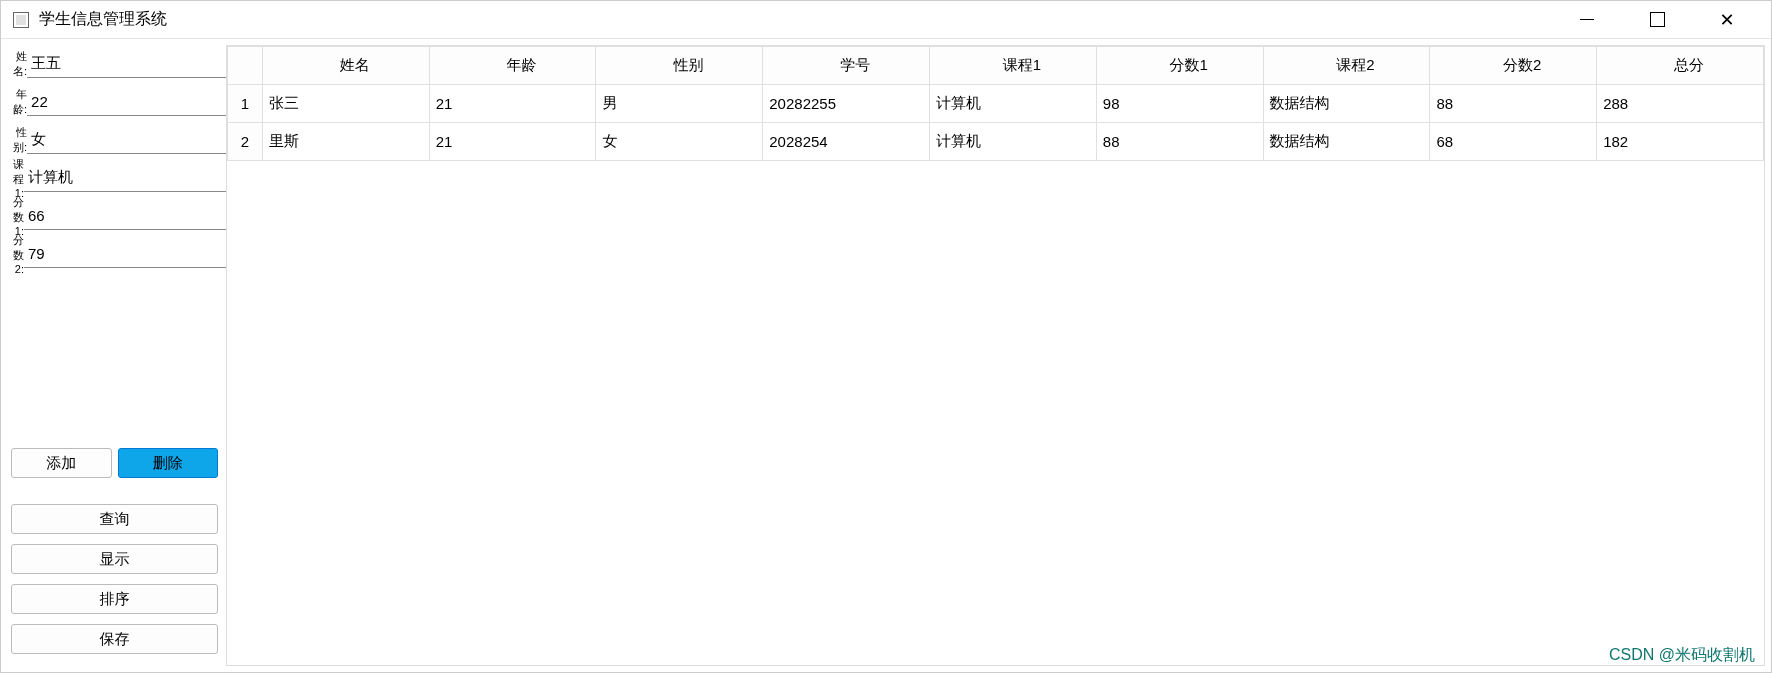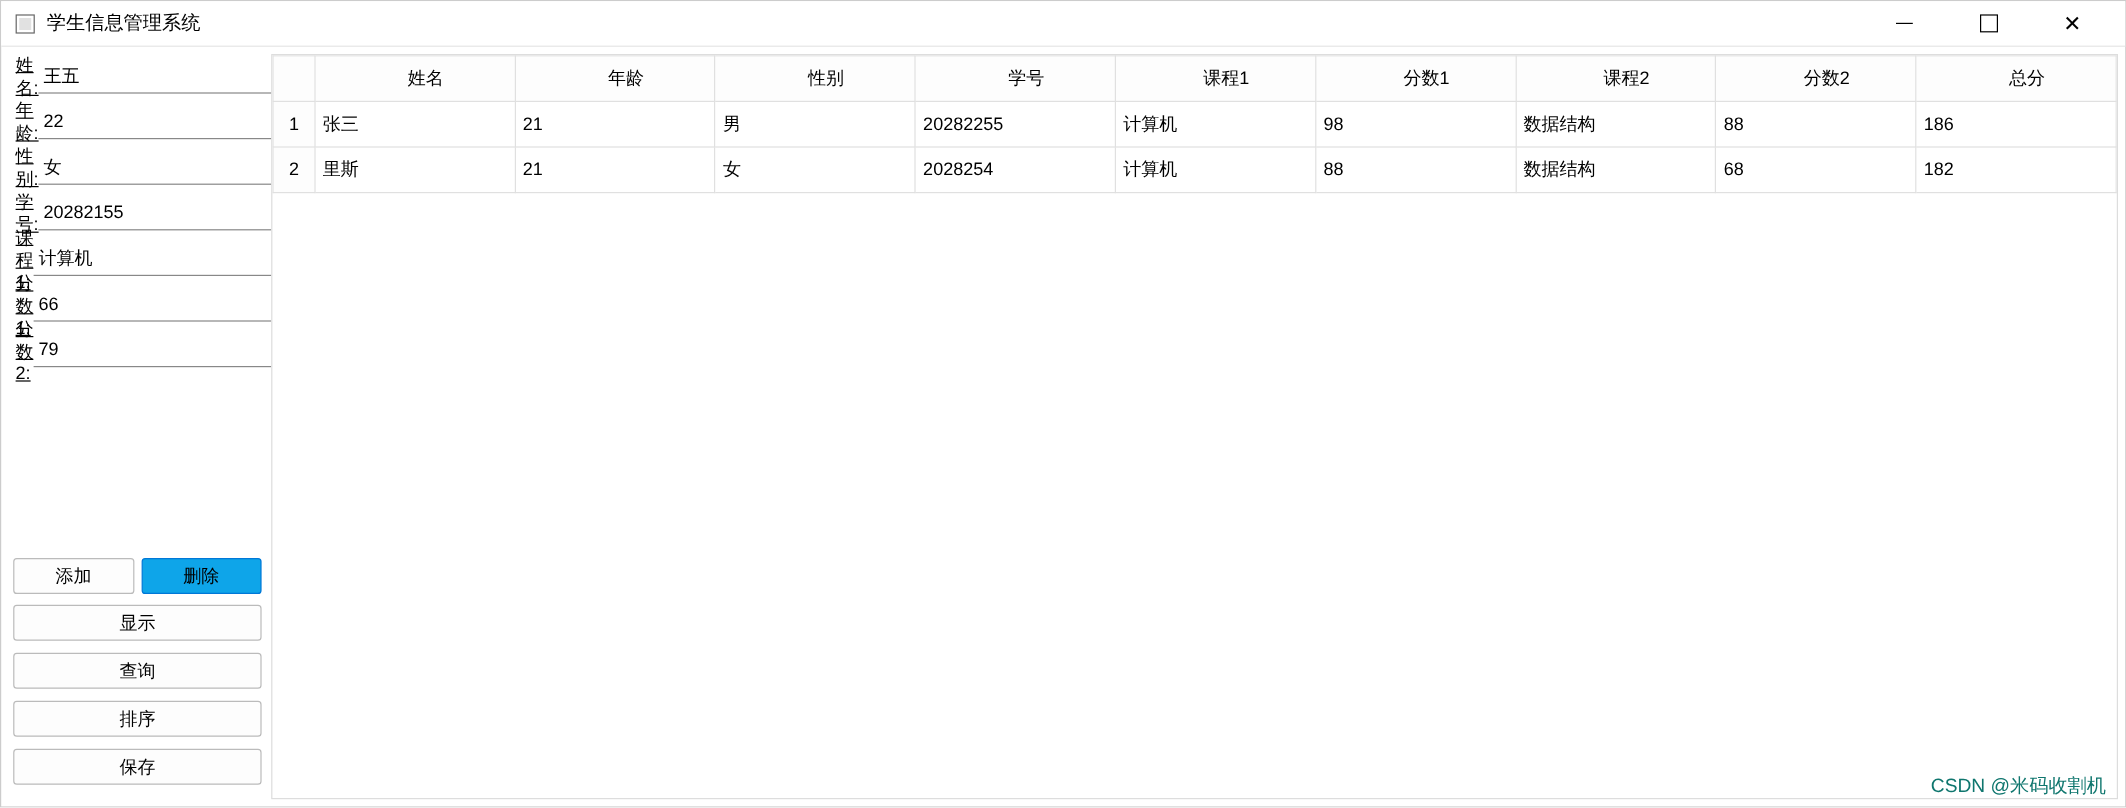--- a/index.html
+++ b/index.html
@@ -101,43 +101,42 @@
       gap: 2px;
     }
     .form-row {
       display: flex;
       align-items: center;
       margin-bottom: 6px;
       height: 30px;
     }
     .form-label {
       width: 56px;
-      font-size: 15px;
-      text-align: left;
+      font-size: 11px;
+      text-align: right;
       padding-left: 2px;
-      text-decoration: underline;
     }
     .form-input {
       flex: 1;
       height: 28px;
       border: none;
       border-bottom: 1px solid #888;
       background: #fff;
       font-size: 15px;
       padding: 2px 4px;
       font-family: Liberation Sans, sans-serif;
       outline: none;
     }
     .spacer {
       flex: 1;
     }
     .button-row {
       display: flex;
       gap: 6px;
-      margin-bottom: 7px;
+      margin-bottom: 24px;
     }
     .button-row button {
       flex: 1;
     }
     button {
       height: 30px;
       width: 100%;
       background: #fdfdfd;
       border: 1px solid #bbb;
       border-radius: 3px;
@@ -219,44 +218,40 @@
       </div>
       <div class="form-row">
         <label class="form-label">年龄:</label>
         <input class="form-input" value="22" style="">
       </div>
       <div class="form-row">
         <label class="form-label">性别:</label>
         <input class="form-input" value="女" style="">
       </div>
       <div class="form-row">
-        <label class="form-label">学号:</label>
-        <input class="form-input" value="20282155" style="">
-      </div>
-      <div class="form-row">
         <label class="form-label">课程1:</label>
         <input class="form-input" value="计算机" style="">
       </div>
       <div class="form-row">
         <label class="form-label">分数1:</label>
         <input class="form-input" value="66" style="">
       </div>
       <div class="form-row">
         <label class="form-label">分数2:</label>
         <input class="form-input" value="79" style="">
       </div>
 
       <div class="spacer"></div>
 
       <div class="button-row">
         <button>添加</button>
         <button class="focused">删除</button>
       </div>
+      <button>查询</button>
       <button>显示</button>
-      <button>查询</button>
       <button>排序</button>
       <button>保存</button>
     </div>
 
     <div class="table-area">
       <table>
         <thead>
           <tr>
             <th class="row-header"></th>
             <th class="col-data">姓名</th>
@@ -274,21 +269,21 @@
           <tr>
             <td class="row-header">1</td>
             <td>张三</td>
             <td>21</td>
             <td>男</td>
             <td>20282255</td>
             <td>计算机</td>
             <td>98</td>
             <td>数据结构</td>
             <td>88</td>
-            <td>186</td>
+            <td>288</td>
           </tr>
           <tr>
             <td class="row-header">2</td>
             <td>里斯</td>
             <td>21</td>
             <td>女</td>
             <td>2028254</td>
             <td>计算机</td>
             <td>88</td>
             <td>数据结构</td>

